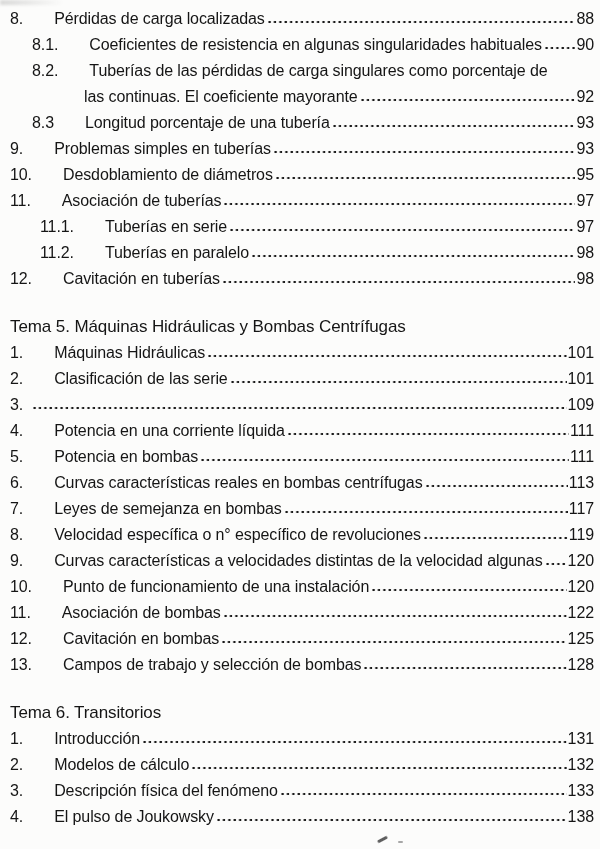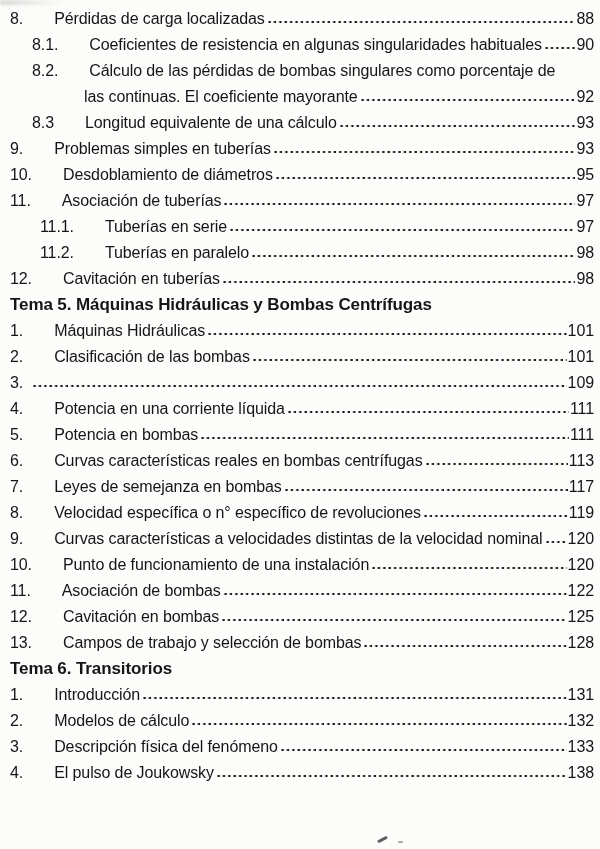--- a/index.html
+++ b/index.html
@@ -7,23 +7,24 @@
     width: 600px; height: 849px;
     background: var(--page-bg, #fcfcfb);
     color: var(--ink, #151515);
     font-family: "Liberation Sans", sans-serif;
     overflow: hidden;
     position: relative;
   }
   .page { padding: 6px 6px 0 10px; }
   .toc-section { margin: 0; }
   .tema-heading {
-    font-weight: bold;
+    font-weight: normal;
     font-size: 17px;
     line-height: 26px;
+    margin-top: 22px;
     letter-spacing: -0.1px;
     white-space: nowrap;
   }
   .row {
     display: flex;
     align-items: baseline;
     font-size: 16px;
     line-height: 26px;
     letter-spacing: -0.1px;
   }
@@ -86,30 +87,30 @@
           <span class="pagenum">88</span>
         </div>
         <div class="row ind1">
           <span class="num">8.1.</span>
           <span class="text">Coeficientes de resistencia en algunas singularidades habituales</span>
           <span class="dots"></span>
           <span class="pagenum">90</span>
         </div>
         <div class="row ind1">
           <span class="num">8.2.</span>
-          <span class="text">Cálculo de las pérdidas de bombas singulares como porcentaje de</span>
+          <span class="text">Tuberías de las pérdidas de carga singulares como porcentaje de</span>
         </div>
         <div class="row cont">
           <span class="text">las continuas. El coeficiente mayorante</span>
           <span class="dots"></span>
           <span class="pagenum">92</span>
         </div>
         <div class="row ind1">
           <span class="num">8.3</span>
-          <span class="text">Longitud equivalente de una cálculo</span>
+          <span class="text">Longitud porcentaje de una tubería</span>
           <span class="dots"></span>
           <span class="pagenum">93</span>
         </div>
         <div class="row ind0">
           <span class="num">9.</span>
           <span class="text">Problemas simples en tuberías</span>
           <span class="dots"></span>
           <span class="pagenum">93</span>
         </div>
         <div class="row ind0">
@@ -146,21 +147,21 @@
       <div class="toc-section">
         <div class="tema-heading">Tema 5. Máquinas Hidráulicas y Bombas Centrífugas</div>
         <div class="row ind0">
           <span class="num">1.</span>
           <span class="text">Máquinas Hidráulicas</span>
           <span class="dots"></span>
           <span class="pagenum">101</span>
         </div>
         <div class="row ind0">
           <span class="num">2.</span>
-          <span class="text">Clasificación de las bombas</span>
+          <span class="text">Clasificación de las serie</span>
           <span class="dots"></span>
           <span class="pagenum">101</span>
         </div>
         <div class="row ind0">
           <span class="num">3.</span>
           <span class="dots"></span>
           <span class="pagenum">109</span>
         </div>
         <div class="row ind0">
           <span class="num">4.</span>
@@ -187,21 +188,21 @@
           <span class="pagenum">117</span>
         </div>
         <div class="row ind0">
           <span class="num">8.</span>
           <span class="text">Velocidad específica o n° específico de revoluciones</span>
           <span class="dots"></span>
           <span class="pagenum">119</span>
         </div>
         <div class="row ind0">
           <span class="num">9.</span>
-          <span class="text">Curvas características a velocidades distintas de la velocidad nominal</span>
+          <span class="text">Curvas características a velocidades distintas de la velocidad algunas</span>
           <span class="dots"></span>
           <span class="pagenum">120</span>
         </div>
         <div class="row ind0">
           <span class="num">10.</span>
           <span class="text">Punto de funcionamiento de una instalación</span>
           <span class="dots"></span>
           <span class="pagenum">120</span>
         </div>
         <div class="row ind0">

